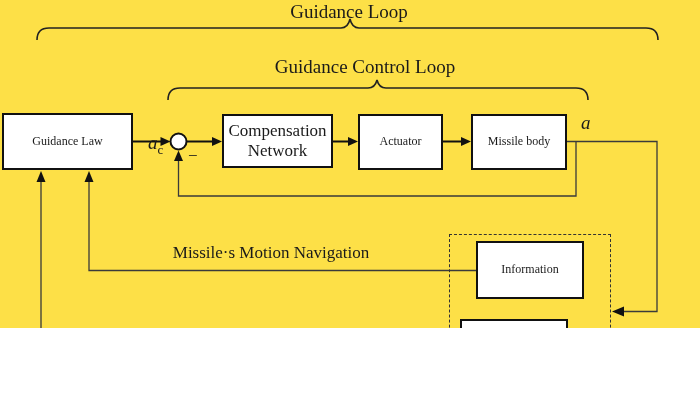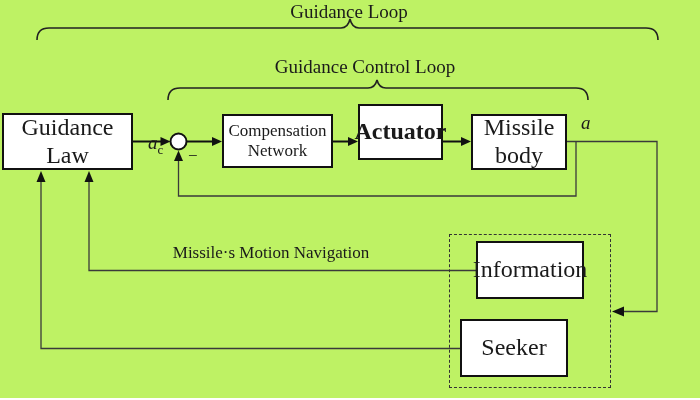--- a/index.html
+++ b/index.html
@@ -1,31 +1,31 @@
 <!DOCTYPE html>
 <html><head>
 <meta charset="utf-8">
 <style>
   html,body{margin:0;padding:0;background:#ffffff;}
   #canvas{
     position:relative;
-    width:700px;height:398px;
-    background:#bef264;
+    width:700px;height:328px;
+    background:#fde047;
     font-family:"Liberation Serif","DejaVu Serif",serif;
     color:#1a1a1a;
     overflow:hidden;
   }
   svg.layer{position:absolute;left:0;top:0;width:700px;height:400px;}
   .block{
     position:absolute;
     background:#ffffff;
     border:2.5px solid #111111;
     display:flex;align-items:center;justify-content:center;
     text-align:center;
-    font-size:24px;line-height:1.15;
+    font-size:12px;line-height:1.15;
     box-sizing:border-box;
     z-index:3;
   }
   .dashed-group{
     position:absolute;
     border:1.5px dashed #333333;
     background:transparent;
     box-sizing:border-box;
     z-index:1;
   }
@@ -107,21 +107,21 @@
   <div class="loop-title" style="left:265px;top:56px;width:200px;">Guidance Control Loop</div>
 
   <div class="block" style="left:2px;top:113px;width:131px;height:57px;">
     <span>Guidance Law</span>
   </div>
 
   <div class="block" style="left:222px;top:114px;width:111px;height:54px;font-size:17px;">
     <span>Compensation Network</span>
   </div>
 
-  <div class="block" style="left:358px;top:104px;width:85px;height:56px;font-weight:bold;">
+  <div class="block" style="left:358px;top:114px;width:85px;height:56px;">
     <span>Actuator</span>
   </div>
 
   <div class="block" style="left:471px;top:114px;width:96px;height:56px;">
     <span>Missile body</span>
   </div>
 
   <div class="dashed-group" style="left:449px;top:234px;width:162px;height:154px;"></div>
 
   <div class="block" style="left:476px;top:241px;width:108px;height:58px;">

